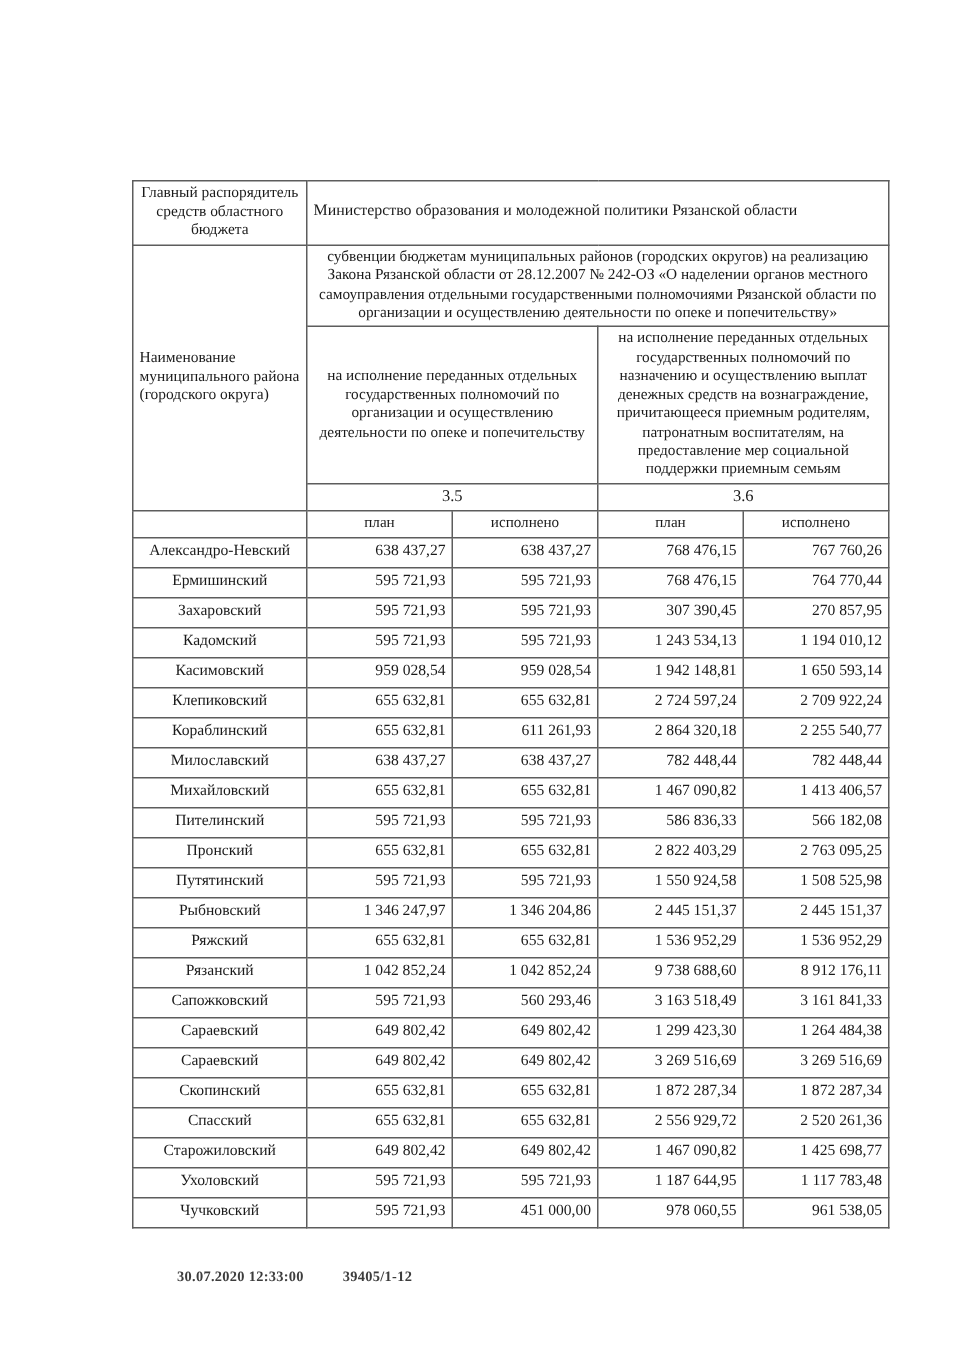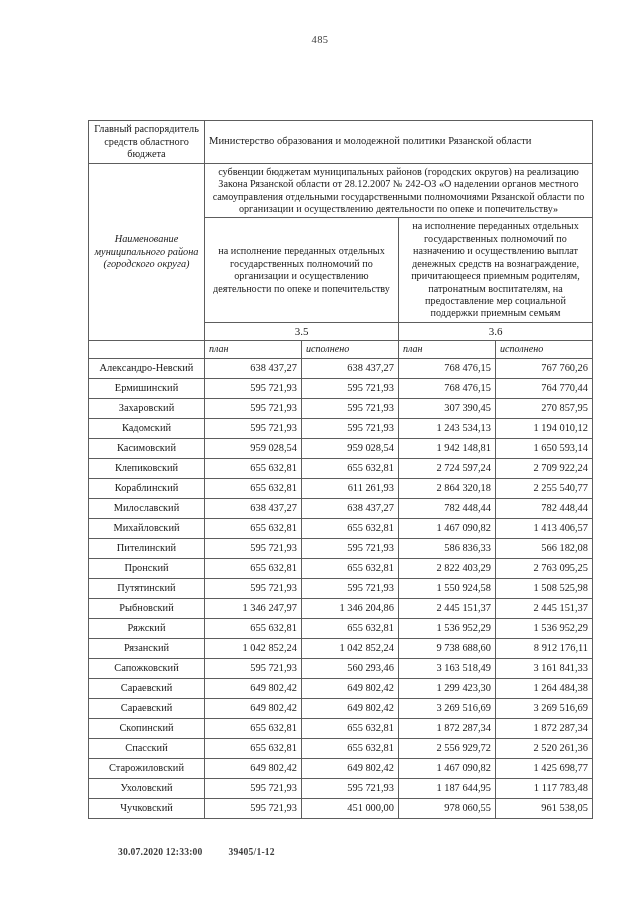--- a/index.html
+++ b/index.html
@@ -70,42 +70,39 @@
     line-height: 1.35;
     padding: 10px 6px;
   }
   .head-subv {
     text-align: center;
     font-size: 10.2px;
     line-height: 1.36;
     padding: 7px 18px;
   }
   .head-mun {
-    text-align: center;
     font-size: 10.3px;
     line-height: 1.4;
-    font-style: italic;
   }
   .head-col-desc {
     text-align: center;
     font-size: 10.2px;
     line-height: 1.38;
     padding: 6px 10px;
     vertical-align: middle;
   }
   .head-num {
     text-align: center;
     font-size: 11px;
     padding: 2px 0;
   }
   .head-sub {
-    text-align: left;
+    text-align: center;
     font-size: 10.1px;
     padding: 2px 0;
-    font-style: italic;
   }
   .data-row td {
     height: 15px;
     font-size: 10.4px;
   }
   .name-cell {
     text-align: center;
     padding-left: 5px;
     font-size: 10.4px;
   }
@@ -126,21 +123,20 @@
   }
   .footer .stamp-id {
     margin-left: 26px;
   }
 </style>
 </head>
 <body>
 
 <div class="page">
 
-  <div class="page-number">485</div>
 
   <div class="table-wrap">
     <table class="doc-table">
       <colgroup>
         <col class="c-name">
         <col class="c-plan35">
         <col class="c-exec35">
         <col class="c-plan36">
         <col class="c-exec36">
       </colgroup>

